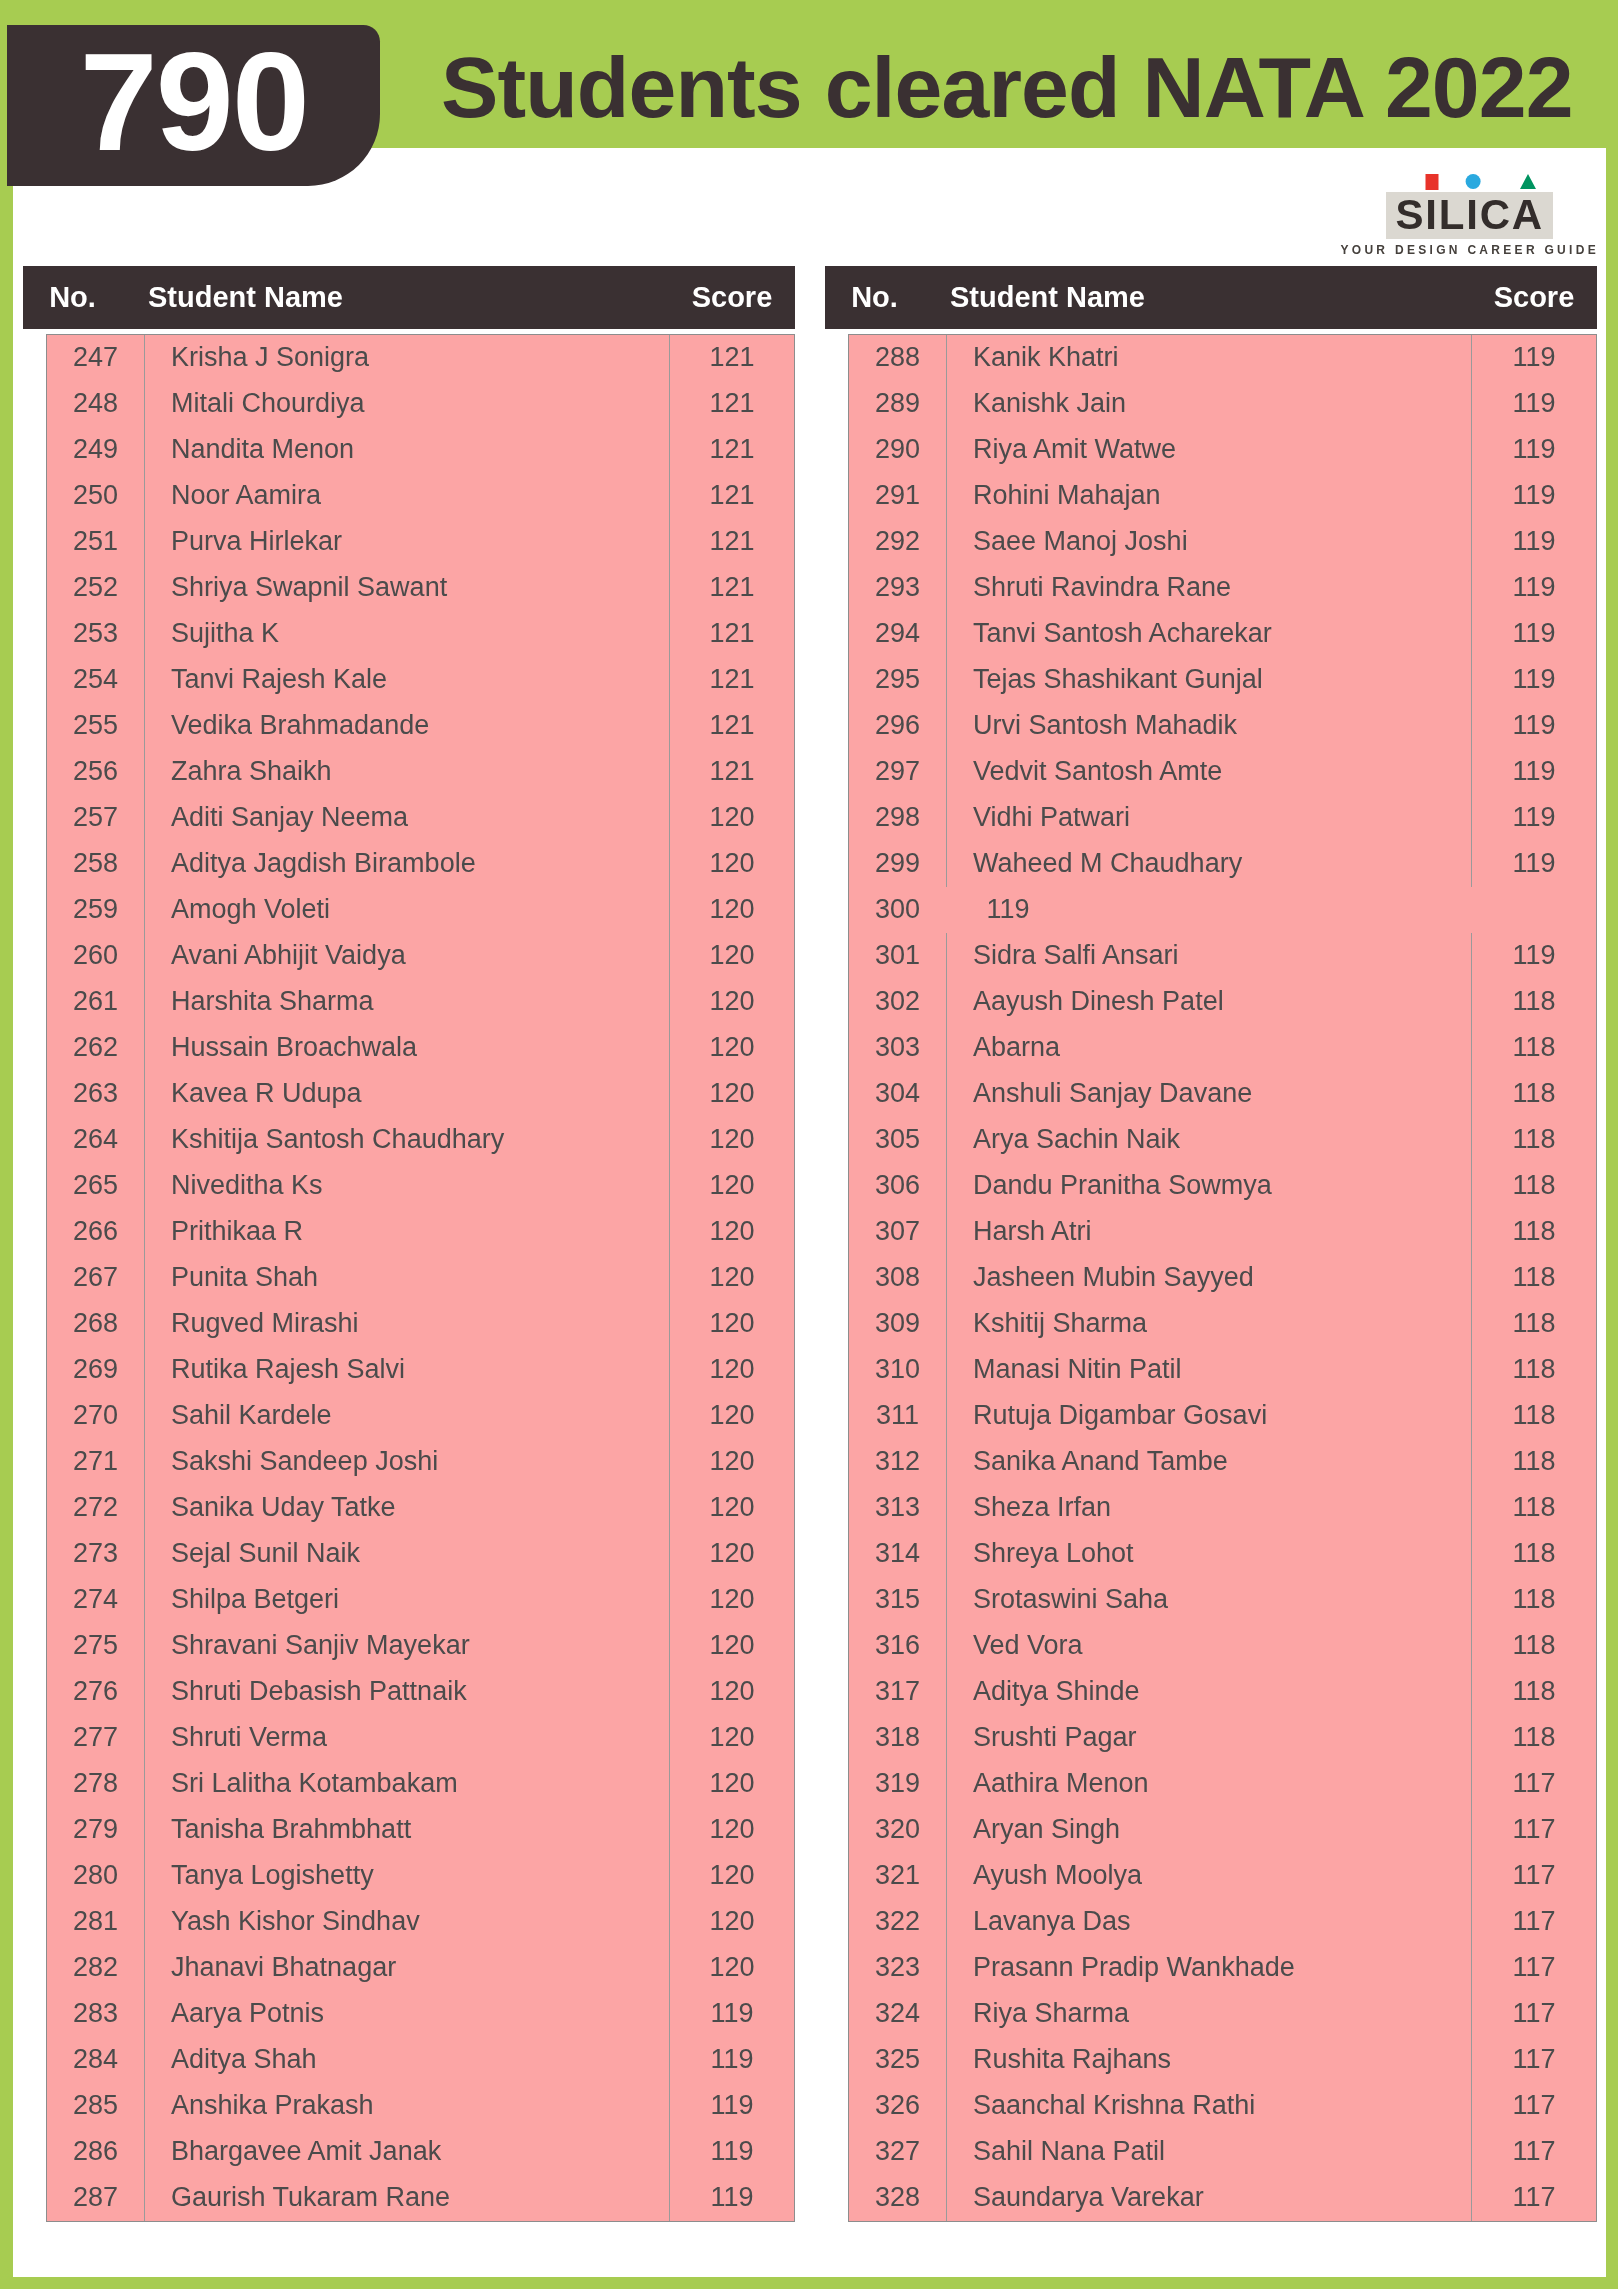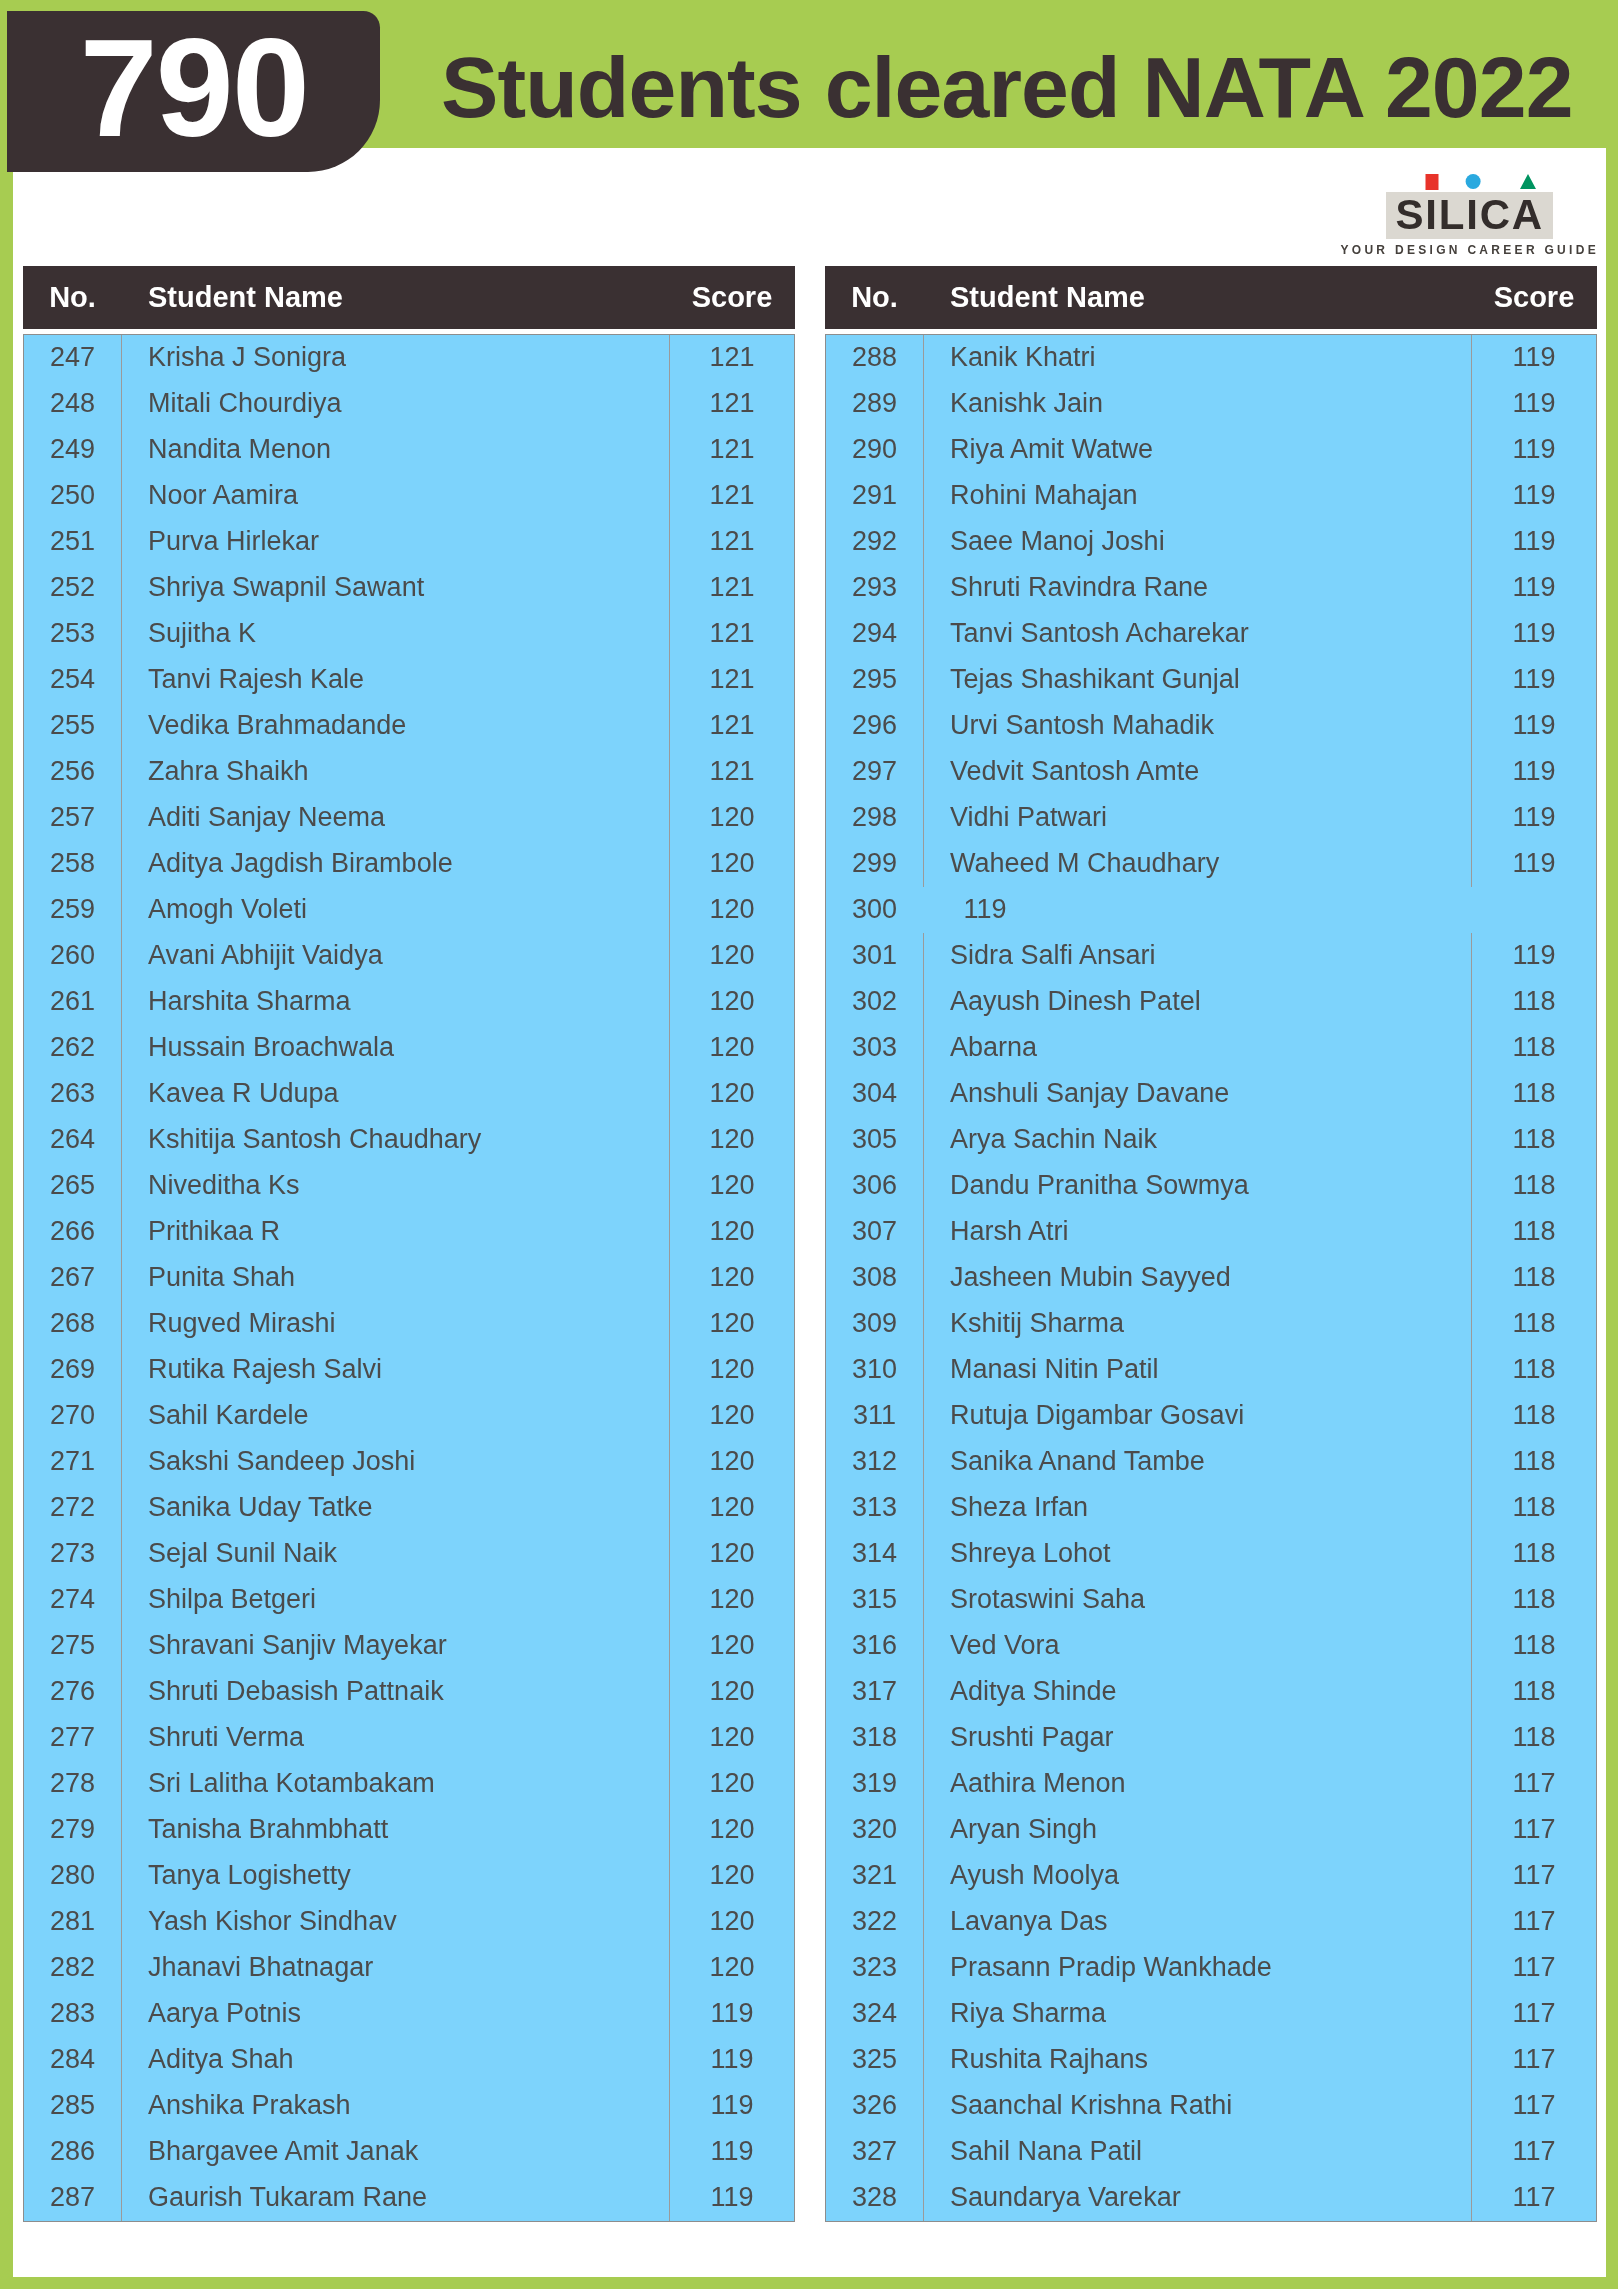--- a/index.html
+++ b/index.html
@@ -22,21 +22,21 @@
 
   
   .header-band {
     position:absolute;
     top:0; left:0; width:100%; height:153px;
     background:#a7cc51;
   }
 
   .badge {
     position:absolute;
-    top:11px; left:7.4px;
+    top:25px; left:7.4px;
     width:373px; height:161px;
     background:#3a3032;
     border-radius:0 16.6px 72px 0;
     display:flex; align-items:center; justify-content:center;
     z-index:3;
   }
   .badge-number {
     color:#ffffff;
     font-size:140px;
     font-weight:bold;
@@ -112,21 +112,22 @@
     font-size:29px;
     font-weight:bold;
   }
   .th-no    { width:99px; text-align:center; }
   .th-name  { flex:1; padding-left:26px; }
   .th-score { width:126px; text-align:center; }
 
   .tbody {
     margin-top:4.6px;
     border:1.8px solid #8d8d8d;
-    background:#7dd3fc;
+    background:#fca5a5;
+    margin-left:23px;
   }
   .trow {
     display:flex;
     align-items:stretch;
     height:46px;
     font-size:27px;
     color:#4b4b4b;
   }
   .c-no {
     width:97px;

